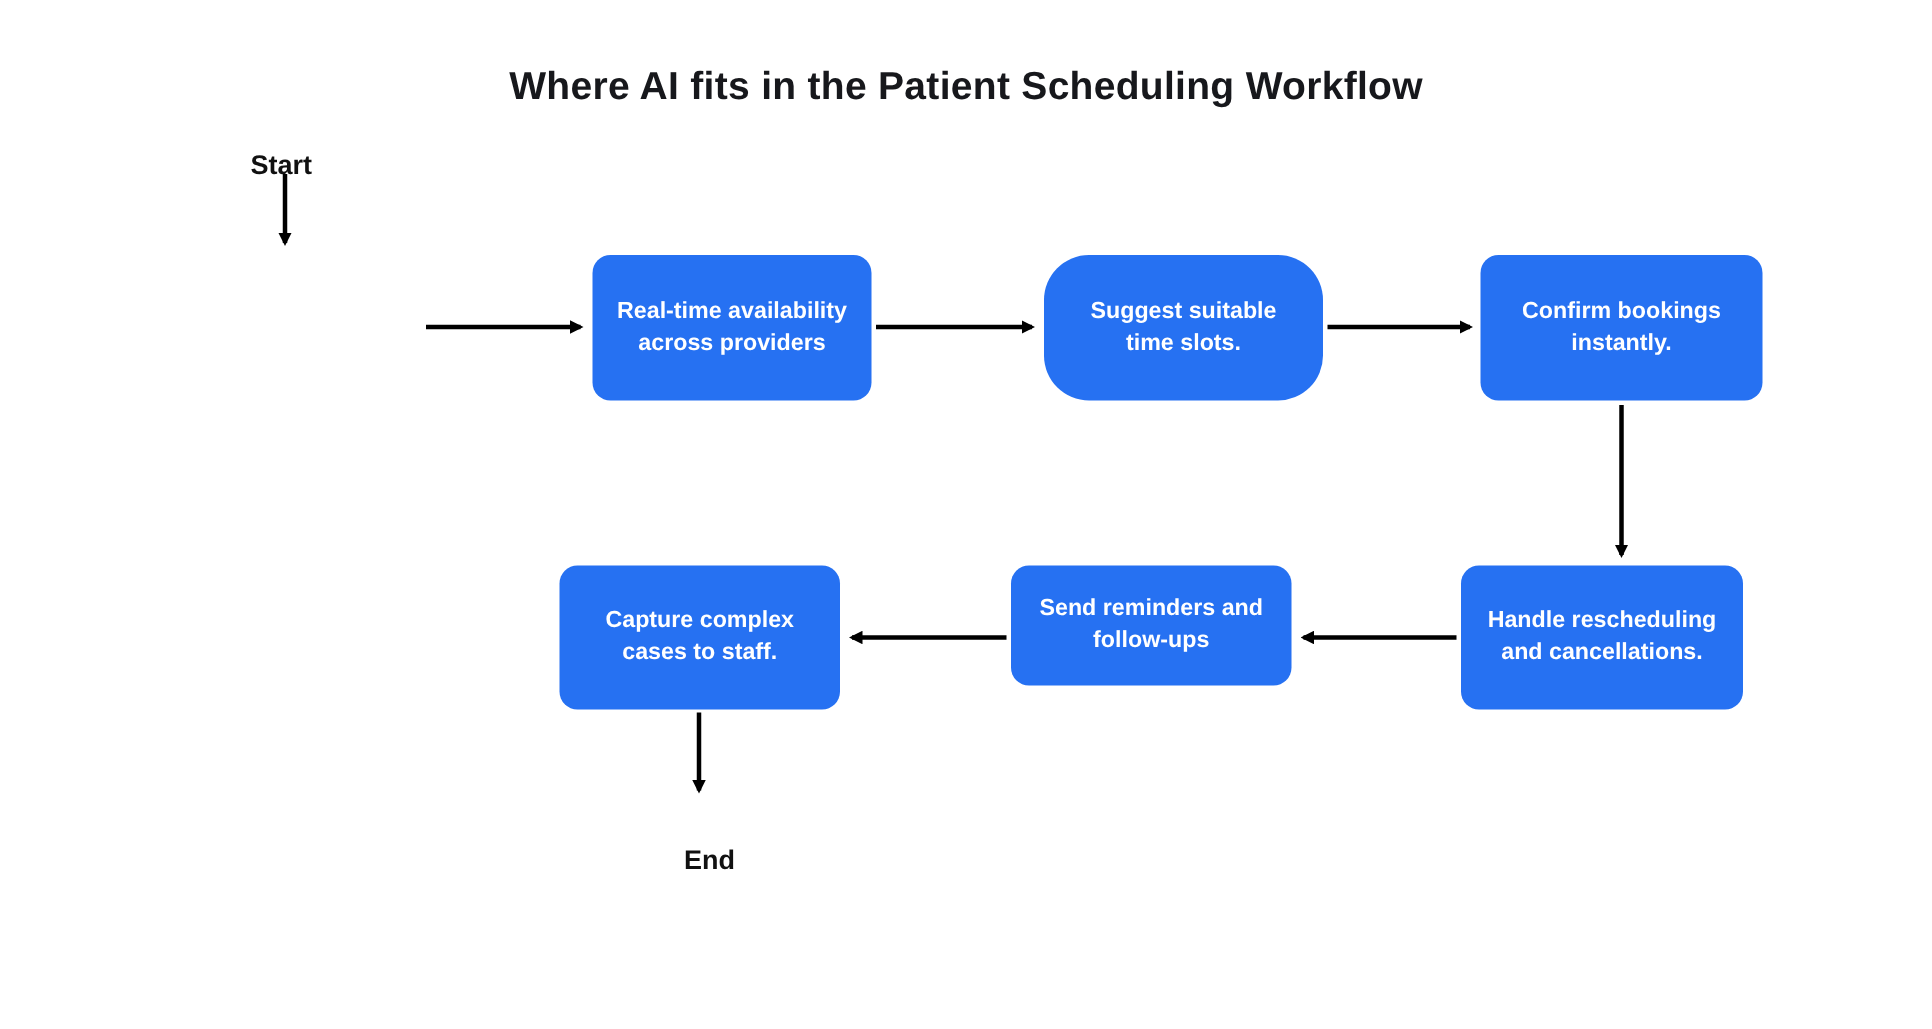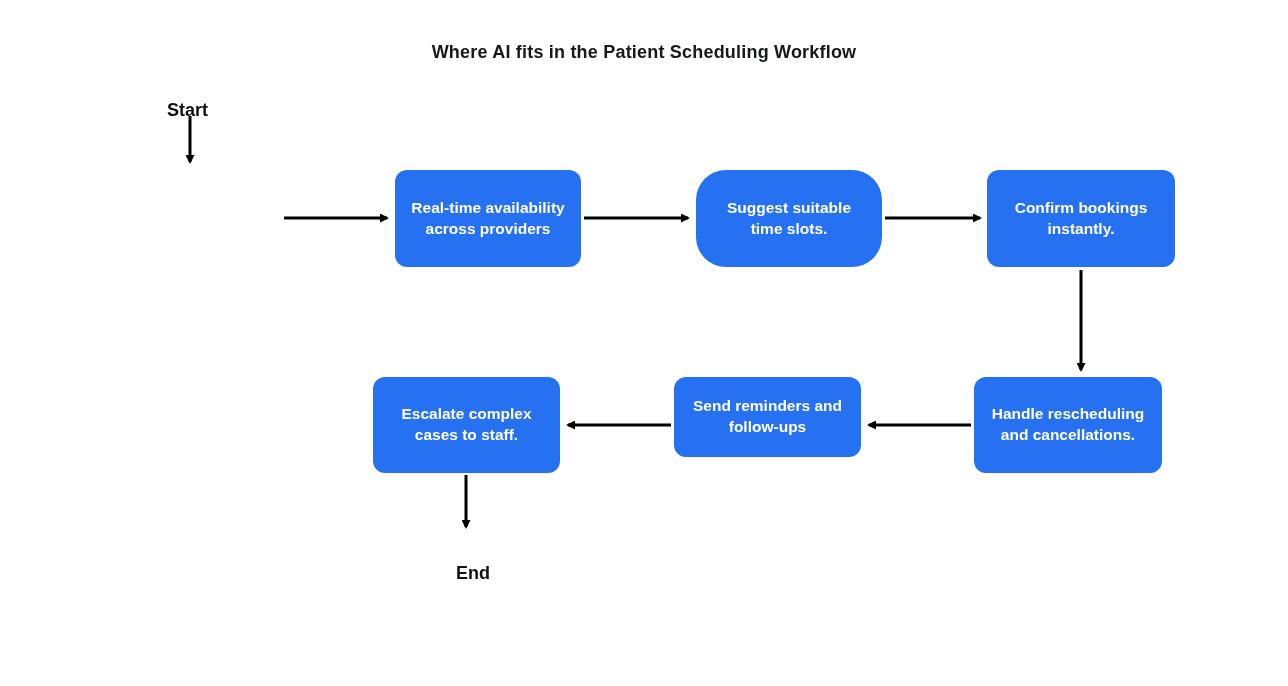--- a/index.html
+++ b/index.html
@@ -20,21 +20,21 @@
   
   .logo{position:absolute;left:15px;top:26px;width:150px;height:60px;display:flex;align-items:flex-start;}
   .logo-icon{width:42px;height:54px;flex:0 0 auto;margin-top:2px;}
   .logo-text{margin-left:4px;display:flex;flex-direction:column;line-height:1.02;}
   .logo-bot{font-size:18px;font-weight:bold;color:var(--logo-black);letter-spacing:.2px;}
   .logo-penguin{font-size:18px;font-weight:bold;color:var(--logo-blue);letter-spacing:.2px;}
   .logo-tagline{font-size:6.8px;font-style:italic;color:var(--tagline-gray);margin-top:4px;letter-spacing:.3px;}
 
   
   .title{position:absolute;left:0;top:42px;width:1288px;text-align:center;
-    font-size:18px;font-weight:bold;color:var(--title-text);letter-spacing:.2px;}
+    font-size:26px;font-weight:bold;color:var(--title-text);letter-spacing:.2px;}
 
   
   .node{position:absolute;background:var(--node-fill);color:var(--node-text);
     border-radius:12px;display:flex;align-items:center;justify-content:center;
     text-align:center;font-weight:bold;font-size:15.5px;line-height:1.35;
     white-space:pre-line;padding:8px;}
   .n0{left:93px; top:170px;width:188px;height:97px;}
   .n1{left:395px;top:170px;width:186px;height:97px;}
   .n2{left:696px;top:170px;width:186px;height:97px;border-radius:30px;}
   .n3{left:987px;top:170px;width:188px;height:97px;}
@@ -65,21 +65,21 @@
   <div class="node n1">Real-time availability
 across providers</div>
   <div class="node n2">Suggest suitable
 time slots.</div>
   <div class="node n3">Confirm bookings
 instantly.</div>
   <div class="node n4">Handle rescheduling
 and cancellations.</div>
   <div class="node n5">Send reminders and
 follow-ups</div>
-  <div class="node n6">Escalate complex
+  <div class="node n6">Capture complex
 cases to staff.</div>
 
   <svg class="arrows" xmlns="http://www.w3.org/2000/svg">
     <defs>
       <marker id="ah" markerWidth="9" markerHeight="9" refX="7" refY="4.5" orient="auto" markerUnits="userSpaceOnUse">
         <path d="M0,0 L9,4.5 L0,9 Z" fill="#000000"></path>
       </marker>
     </defs>
     <g>
       <line x1="190" y1="116" x2="190" y2="162" marker-end="url(#ah)"></line>

